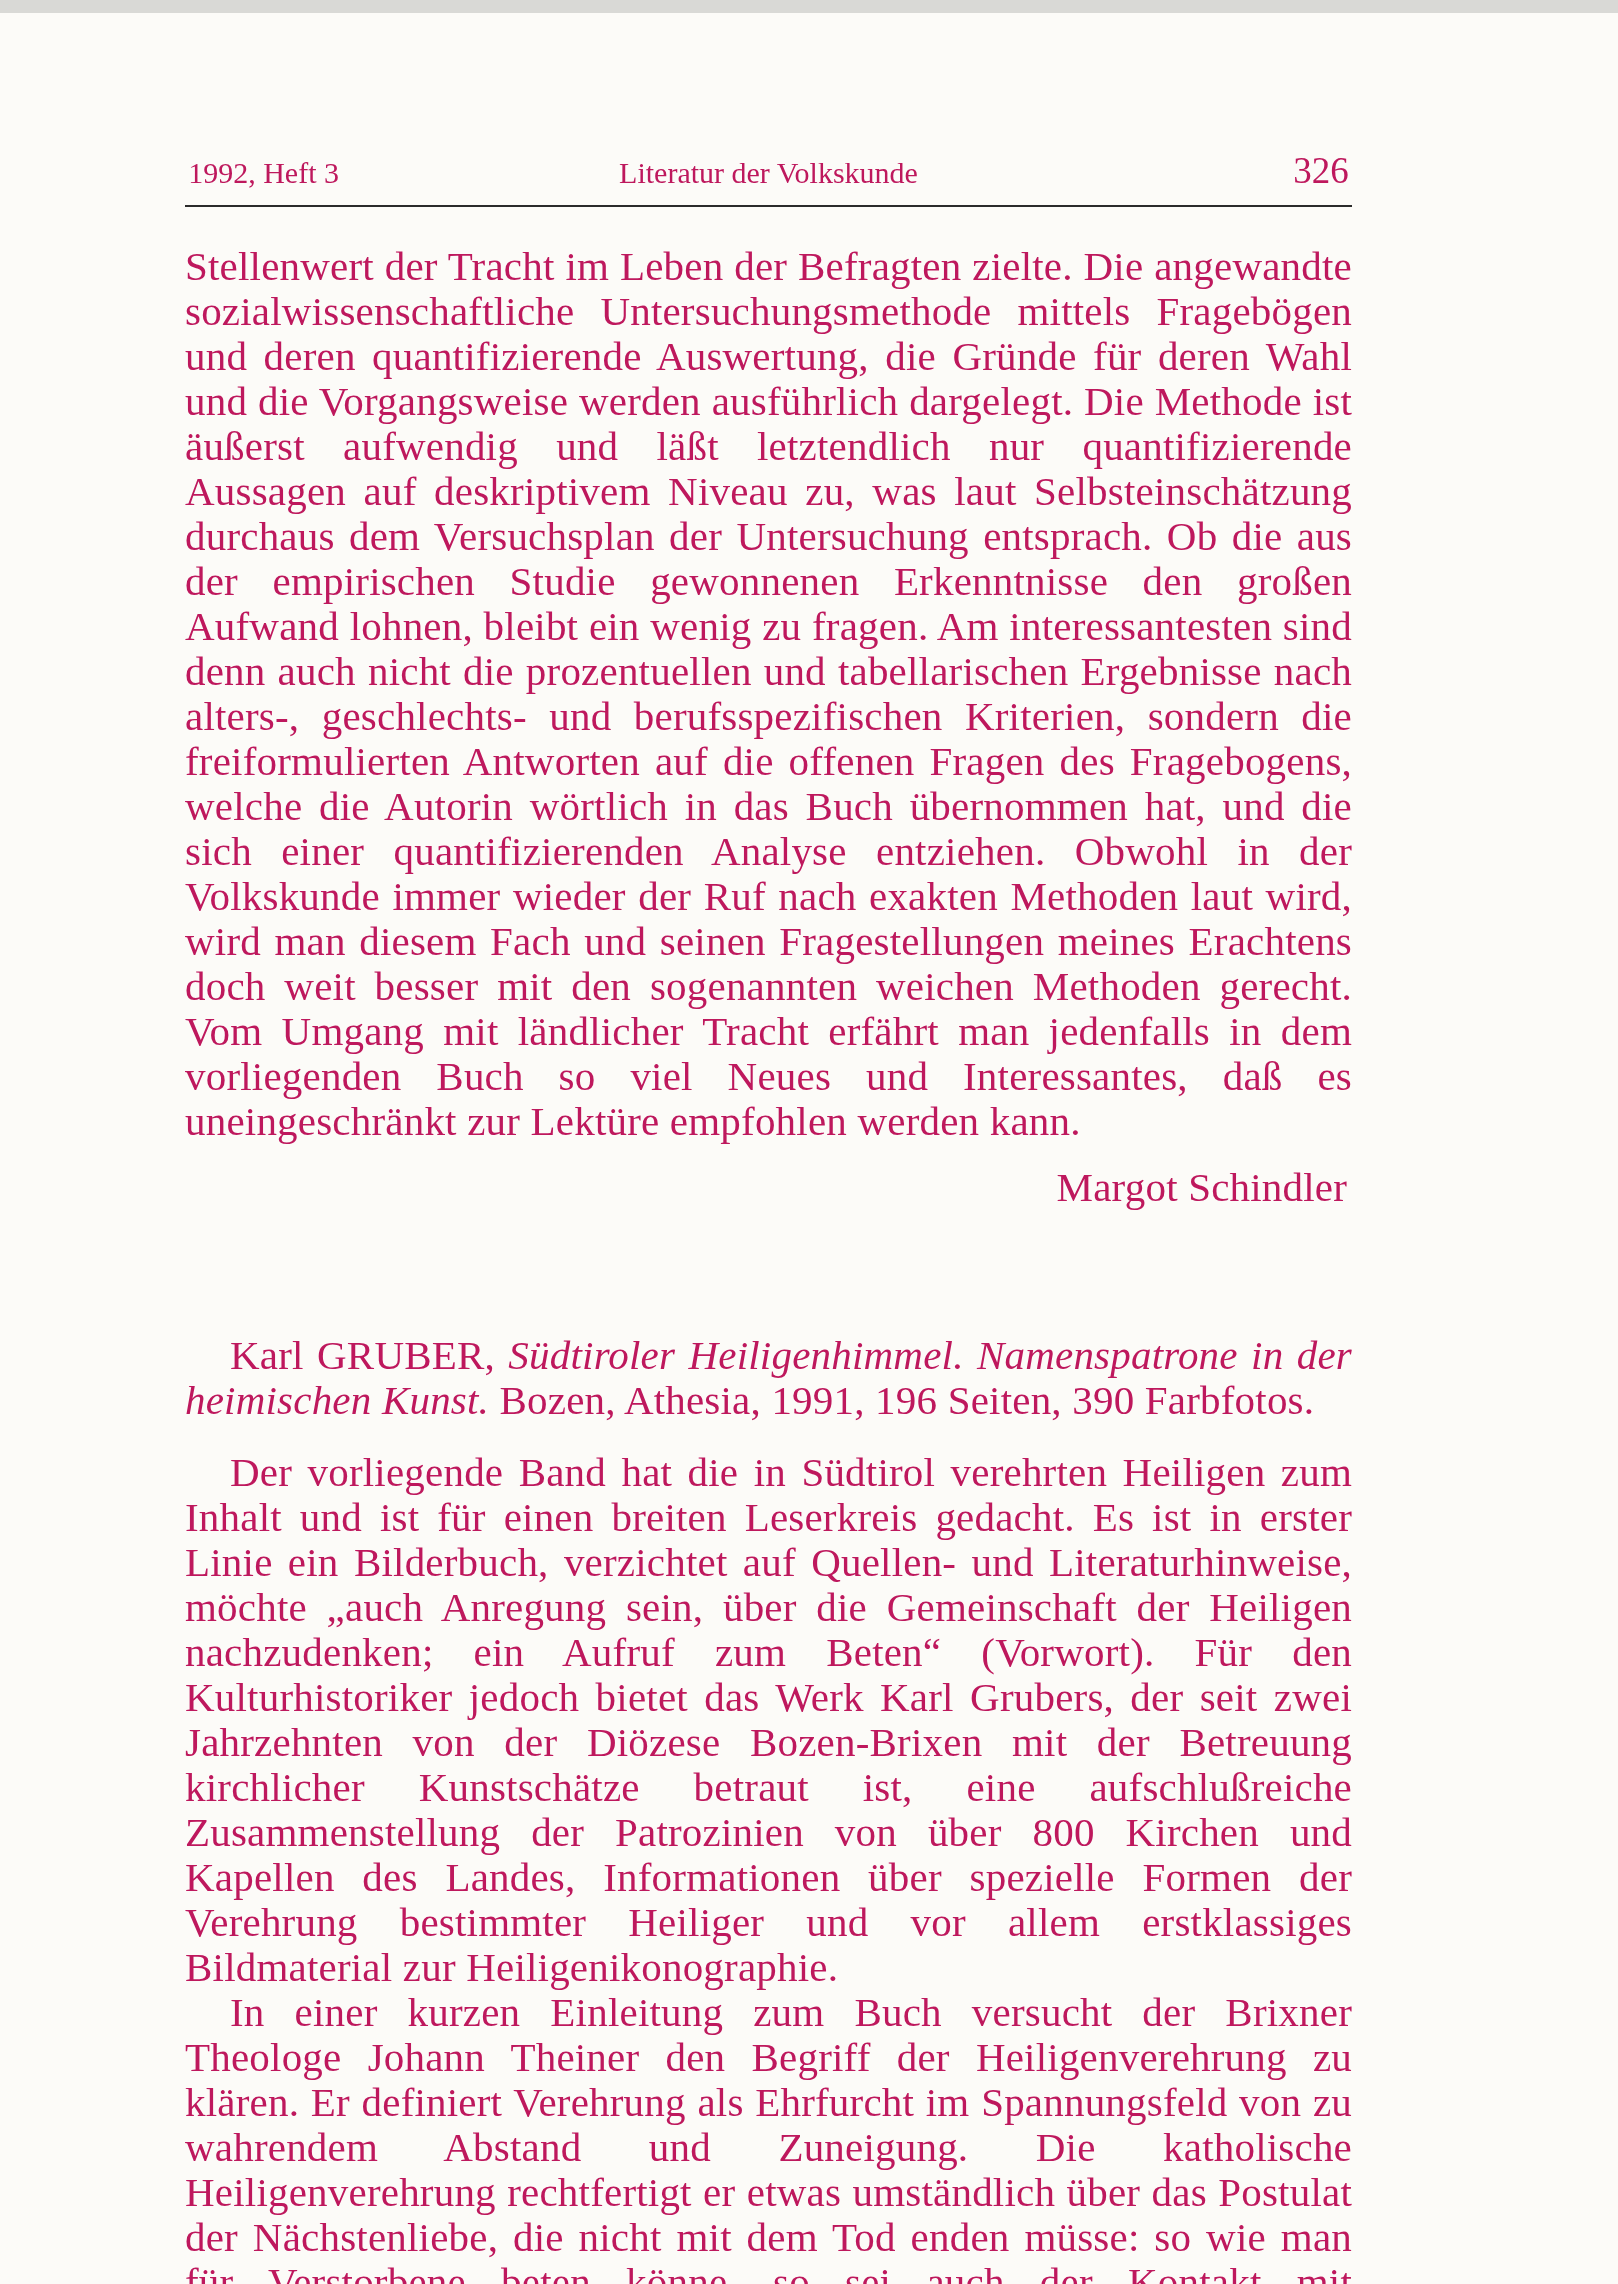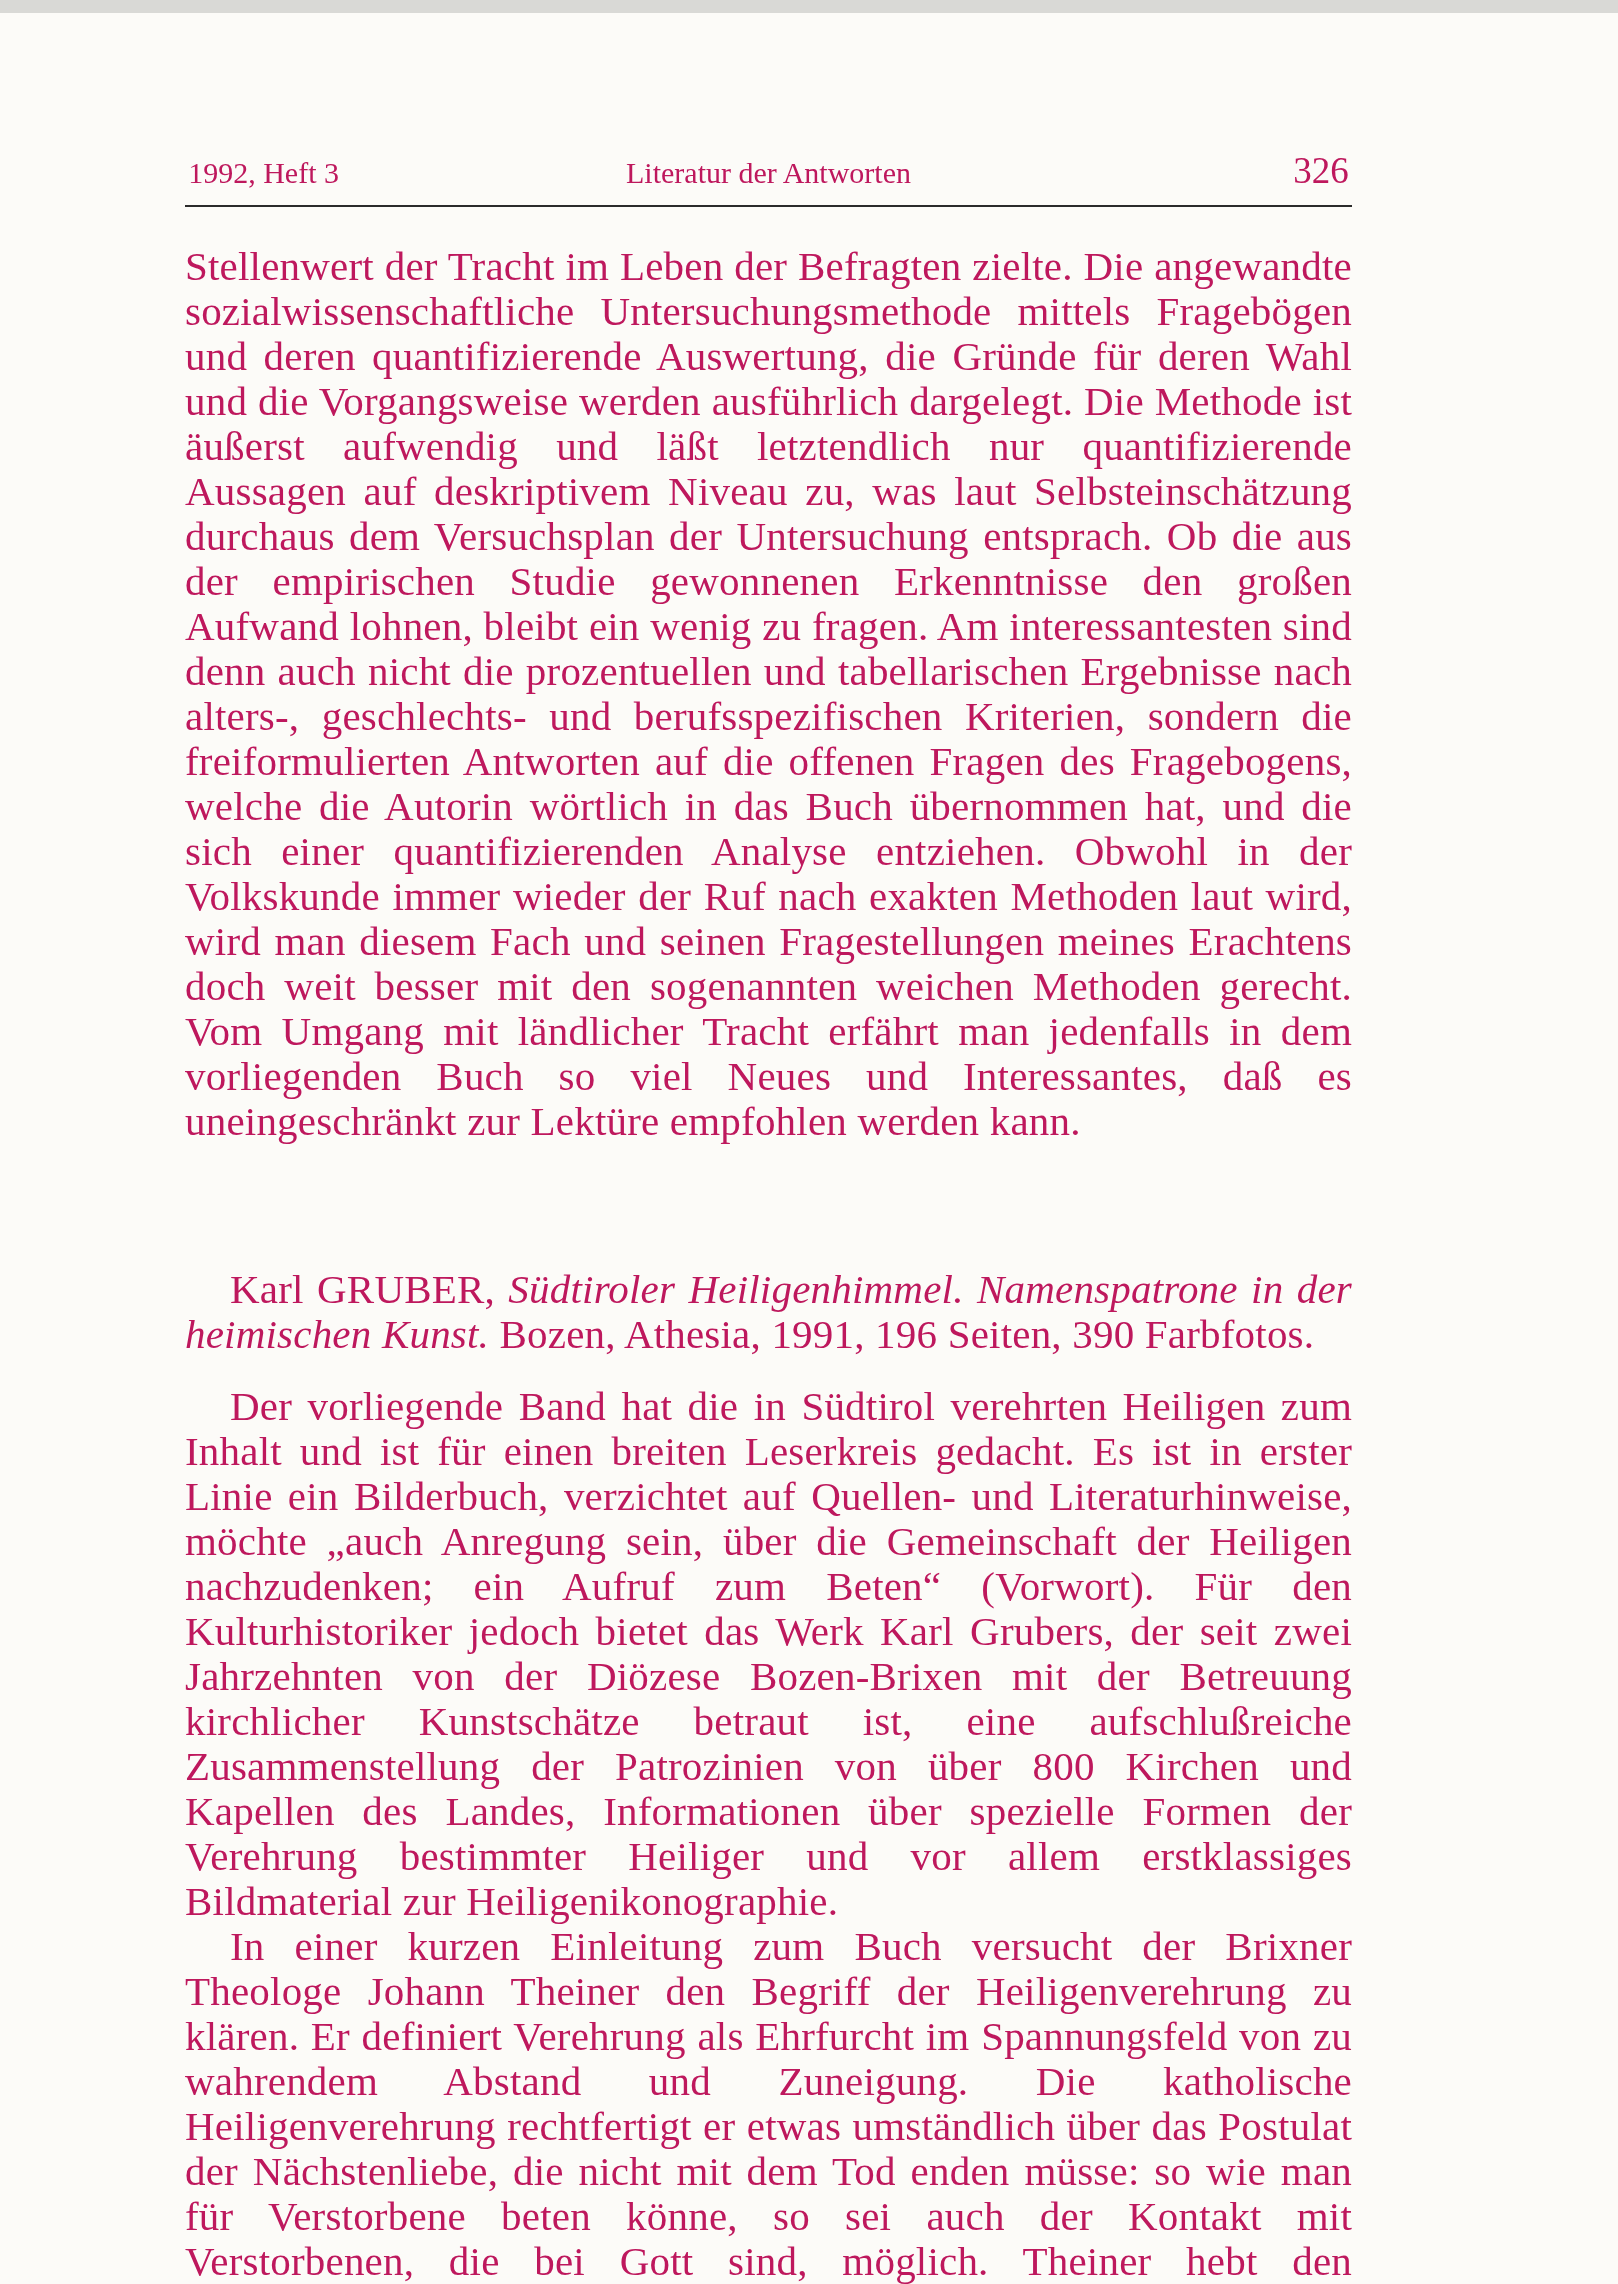--- a/index.html
+++ b/index.html
@@ -88,28 +88,29 @@
   }
 </style>
 </head>
 <body>
 
 <div class="page">
   <div class="content">
 
     <div class="running-head">
       <span class="issue">1992, Heft 3</span>
-      <span class="section-title">Literatur der Antworten</span>
+      <span class="section-title">Literatur der Volkskunde</span>
       <span class="page-number">326</span>
     </div>
 
     <hr class="rule">
 
     <p class="body-text">Stellenwert der Tracht im Leben der Befragten zielte. Die angewandte sozialwissenschaftliche Untersuchungsmethode mittels Fragebögen und deren quantifizierende Auswertung, die Gründe für deren Wahl und die Vorgangsweise werden ausführlich dargelegt. Die Methode ist äußerst aufwendig und läßt letztendlich nur quantifizierende Aussagen auf deskriptivem Niveau zu, was laut Selbsteinschätzung durchaus dem Versuchsplan der Untersuchung entsprach. Ob die aus der empirischen Studie gewonnenen Erkenntnisse den großen Aufwand lohnen, bleibt ein wenig zu fragen. Am interessantesten sind denn auch nicht die prozentuellen und tabellarischen Ergebnisse nach alters-, geschlechts- und berufsspezifischen Kriterien, sondern die freiformulierten Antworten auf die offenen Fragen des Fragebogens, welche die Autorin wörtlich in das Buch übernommen hat, und die sich einer quantifizierenden Analyse entziehen. Obwohl in der Volkskunde immer wieder der Ruf nach exakten Methoden laut wird, wird man diesem Fach und seinen Fragestellungen meines Erachtens doch weit besser mit den sogenannten weichen Methoden gerecht. Vom Umgang mit ländlicher Tracht erfährt man jedenfalls in dem vorliegenden Buch so viel Neues und Interessantes, daß es uneingeschränkt zur Lektüre empfohlen werden kann.</p>
 
+    <p class="signature">Margot Schindler</p>
 
     <p class="citation"><span>Karl GRUBER, </span><span class="italic">Südtiroler Heiligenhimmel. Namenspatrone in der heimischen Kunst.</span><span> Bozen, Athesia, 1991, 196 Seiten, 390 Farbfotos.</span></p>
 
     <p class="para first-of-review">Der vorliegende Band hat die in Südtirol verehrten Heiligen zum Inhalt und ist für einen breiten Leserkreis gedacht. Es ist in erster Linie ein Bilderbuch, verzichtet auf Quellen- und Literaturhinweise, möchte „auch Anregung sein, über die Gemeinschaft der Heiligen nachzudenken; ein Aufruf zum Beten“ (Vorwort). Für den Kulturhistoriker jedoch bietet das Werk Karl Grubers, der seit zwei Jahrzehnten von der Diözese Bozen-Brixen mit der Betreuung kirchlicher Kunstschätze betraut ist, eine aufschlußreiche Zusammenstellung der Patrozinien von über 800 Kirchen und Kapellen des Landes, Informationen über spezielle Formen der Verehrung bestimmter Heiliger und vor allem erstklassiges Bildmaterial zur Heiligenikonographie.</p>
 
     <p class="para">In einer kurzen Einleitung zum Buch versucht der Brixner Theologe Johann Theiner den Begriff der Heiligenverehrung zu klären. Er definiert Verehrung als Ehrfurcht im Spannungsfeld von zu wahrendem Abstand und Zuneigung. Die katholische Heiligenverehrung rechtfertigt er etwas umständlich über das Postulat der Nächstenliebe, die nicht mit dem Tod enden müsse: so wie man für Verstorbene beten könne, so sei auch der Kontakt mit Verstorbenen, die bei Gott sind, möglich. Theiner hebt den Vorbildcharakter der Heiligen hervor und streift nur kurz den Aspekt der wunderbaren</p>
 
   </div>
 </div>
 

